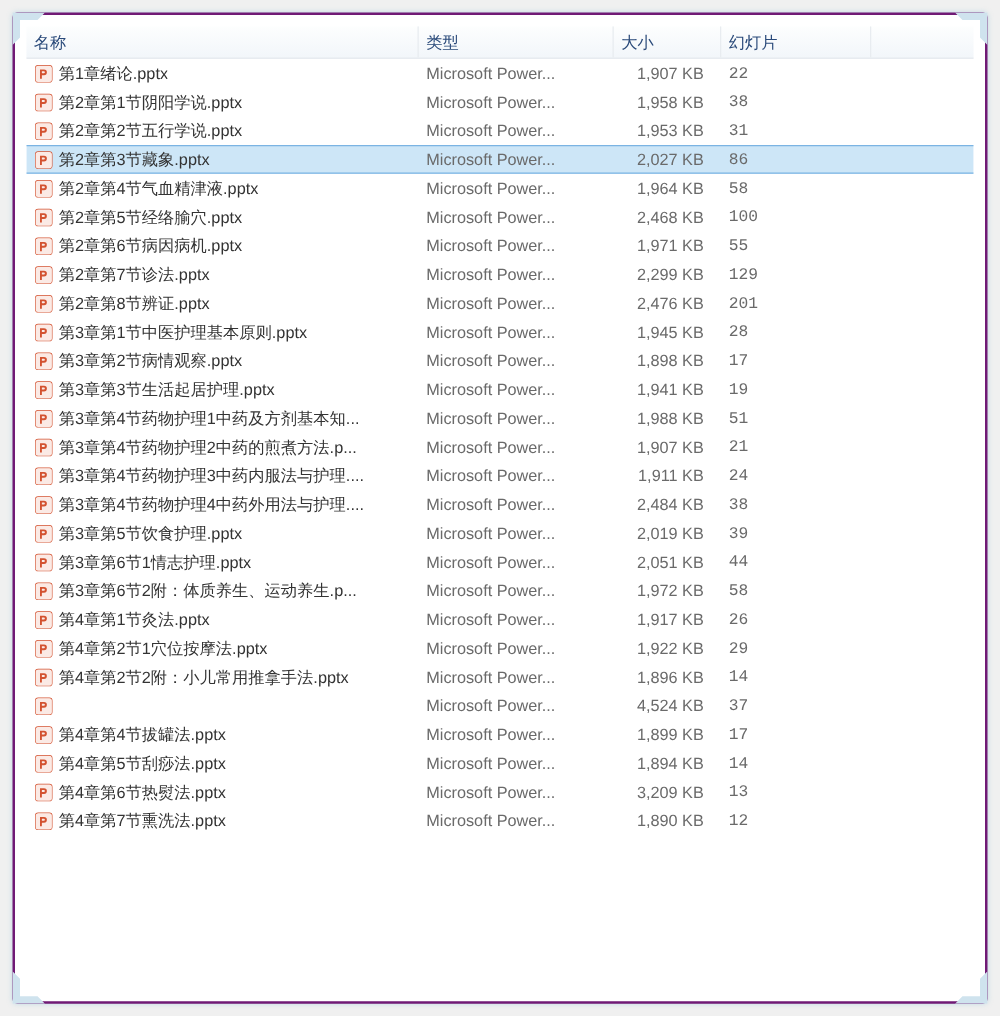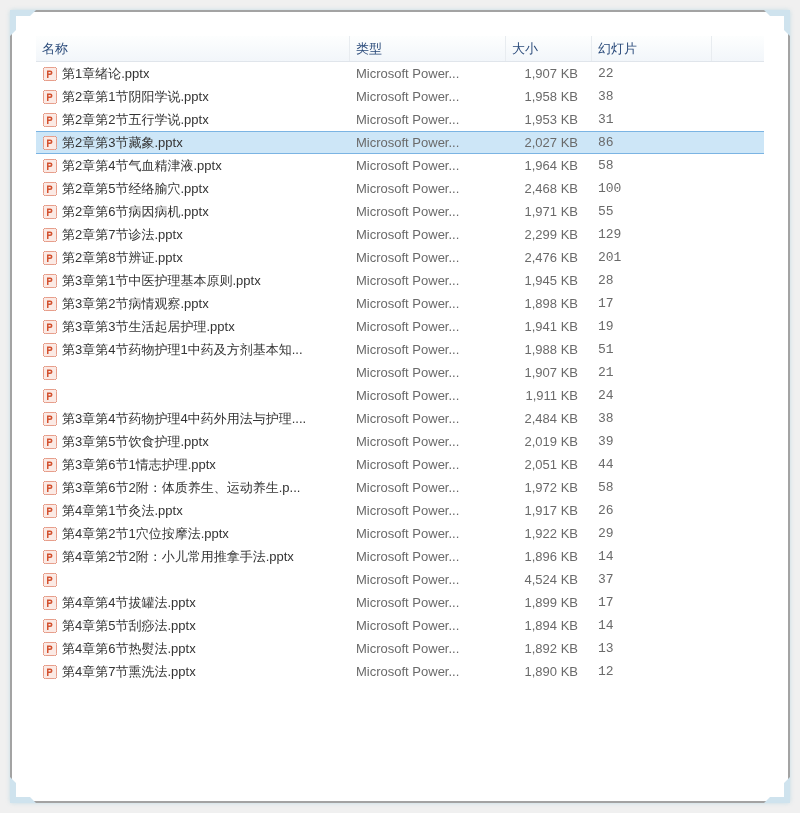--- a/index.html
+++ b/index.html
@@ -6,23 +6,23 @@
   body {
     font-family: "Microsoft YaHei", "Segoe UI", Tahoma, sans-serif;
     font-size: 13px;
     background: #f0f0f0;
     padding: 10px;
   }
   .frame {
     width: 780px;
     height: 793px;
     background: #fff;
-    border: 2px solid #a3a3a3;
+    border: 2px solid #701a75;
     border-radius: 4px;
-    padding: 24px;
+    padding: 9px;
     position: relative;
     box-shadow: 0 0 4px rgba(150,200,220,0.5);
   }
   .listview {
     width: 100%;
     height: 100%;
     overflow: hidden;
     position: relative;
   }
   .header-row {
@@ -313,34 +313,36 @@
         </div>
         <div class="row">
           <div class="cell cell-name">
             <span class="file-icon">
 <svg viewBox="0 0 16 16">
   <rect x="1.5" y="1.5" width="13" height="13" rx="2" fill="#fff" stroke="#d35230" stroke-width="1"></rect>
   <rect x="1.5" y="1.5" width="13" height="13" rx="2" fill="#fbeae5"></rect>
   <path d="M5 4.5h3.2a2.3 2.3 0 0 1 0 4.6H6.5V12H5z M6.5 6v1.6h1.6a.8.8 0 0 0 0-1.6z" fill="#d35230"></path>
 </svg>
             </span>
+            <span class="fn">第3章第4节药物护理2中药的煎煮方法.p...</span>
           </div>
           <div class="cell cell-type">Microsoft Power...</div>
           <div class="cell cell-size">1,907 KB</div>
           <div class="cell cell-slides">21</div>
         </div>
         <div class="row">
           <div class="cell cell-name">
             <span class="file-icon">
 <svg viewBox="0 0 16 16">
   <rect x="1.5" y="1.5" width="13" height="13" rx="2" fill="#fff" stroke="#d35230" stroke-width="1"></rect>
   <rect x="1.5" y="1.5" width="13" height="13" rx="2" fill="#fbeae5"></rect>
   <path d="M5 4.5h3.2a2.3 2.3 0 0 1 0 4.6H6.5V12H5z M6.5 6v1.6h1.6a.8.8 0 0 0 0-1.6z" fill="#d35230"></path>
 </svg>
             </span>
+            <span class="fn">第3章第4节药物护理3中药内服法与护理....</span>
           </div>
           <div class="cell cell-type">Microsoft Power...</div>
           <div class="cell cell-size">1,911 KB</div>
           <div class="cell cell-slides">24</div>
         </div>
         <div class="row">
           <div class="cell cell-name">
             <span class="file-icon">
 <svg viewBox="0 0 16 16">
   <rect x="1.5" y="1.5" width="13" height="13" rx="2" fill="#fff" stroke="#d35230" stroke-width="1"></rect>
@@ -493,21 +495,21 @@
             <span class="file-icon">
 <svg viewBox="0 0 16 16">
   <rect x="1.5" y="1.5" width="13" height="13" rx="2" fill="#fff" stroke="#d35230" stroke-width="1"></rect>
   <rect x="1.5" y="1.5" width="13" height="13" rx="2" fill="#fbeae5"></rect>
   <path d="M5 4.5h3.2a2.3 2.3 0 0 1 0 4.6H6.5V12H5z M6.5 6v1.6h1.6a.8.8 0 0 0 0-1.6z" fill="#d35230"></path>
 </svg>
             </span>
             <span class="fn">第4章第6节热熨法.pptx</span>
           </div>
           <div class="cell cell-type">Microsoft Power...</div>
-          <div class="cell cell-size">1,892 KB</div>
+          <div class="cell cell-size">3,209 KB</div>
           <div class="cell cell-slides">13</div>
         </div>
         <div class="row">
           <div class="cell cell-name">
             <span class="file-icon">
 <svg viewBox="0 0 16 16">
   <rect x="1.5" y="1.5" width="13" height="13" rx="2" fill="#fff" stroke="#d35230" stroke-width="1"></rect>
   <rect x="1.5" y="1.5" width="13" height="13" rx="2" fill="#fbeae5"></rect>
   <path d="M5 4.5h3.2a2.3 2.3 0 0 1 0 4.6H6.5V12H5z M6.5 6v1.6h1.6a.8.8 0 0 0 0-1.6z" fill="#d35230"></path>
 </svg>

